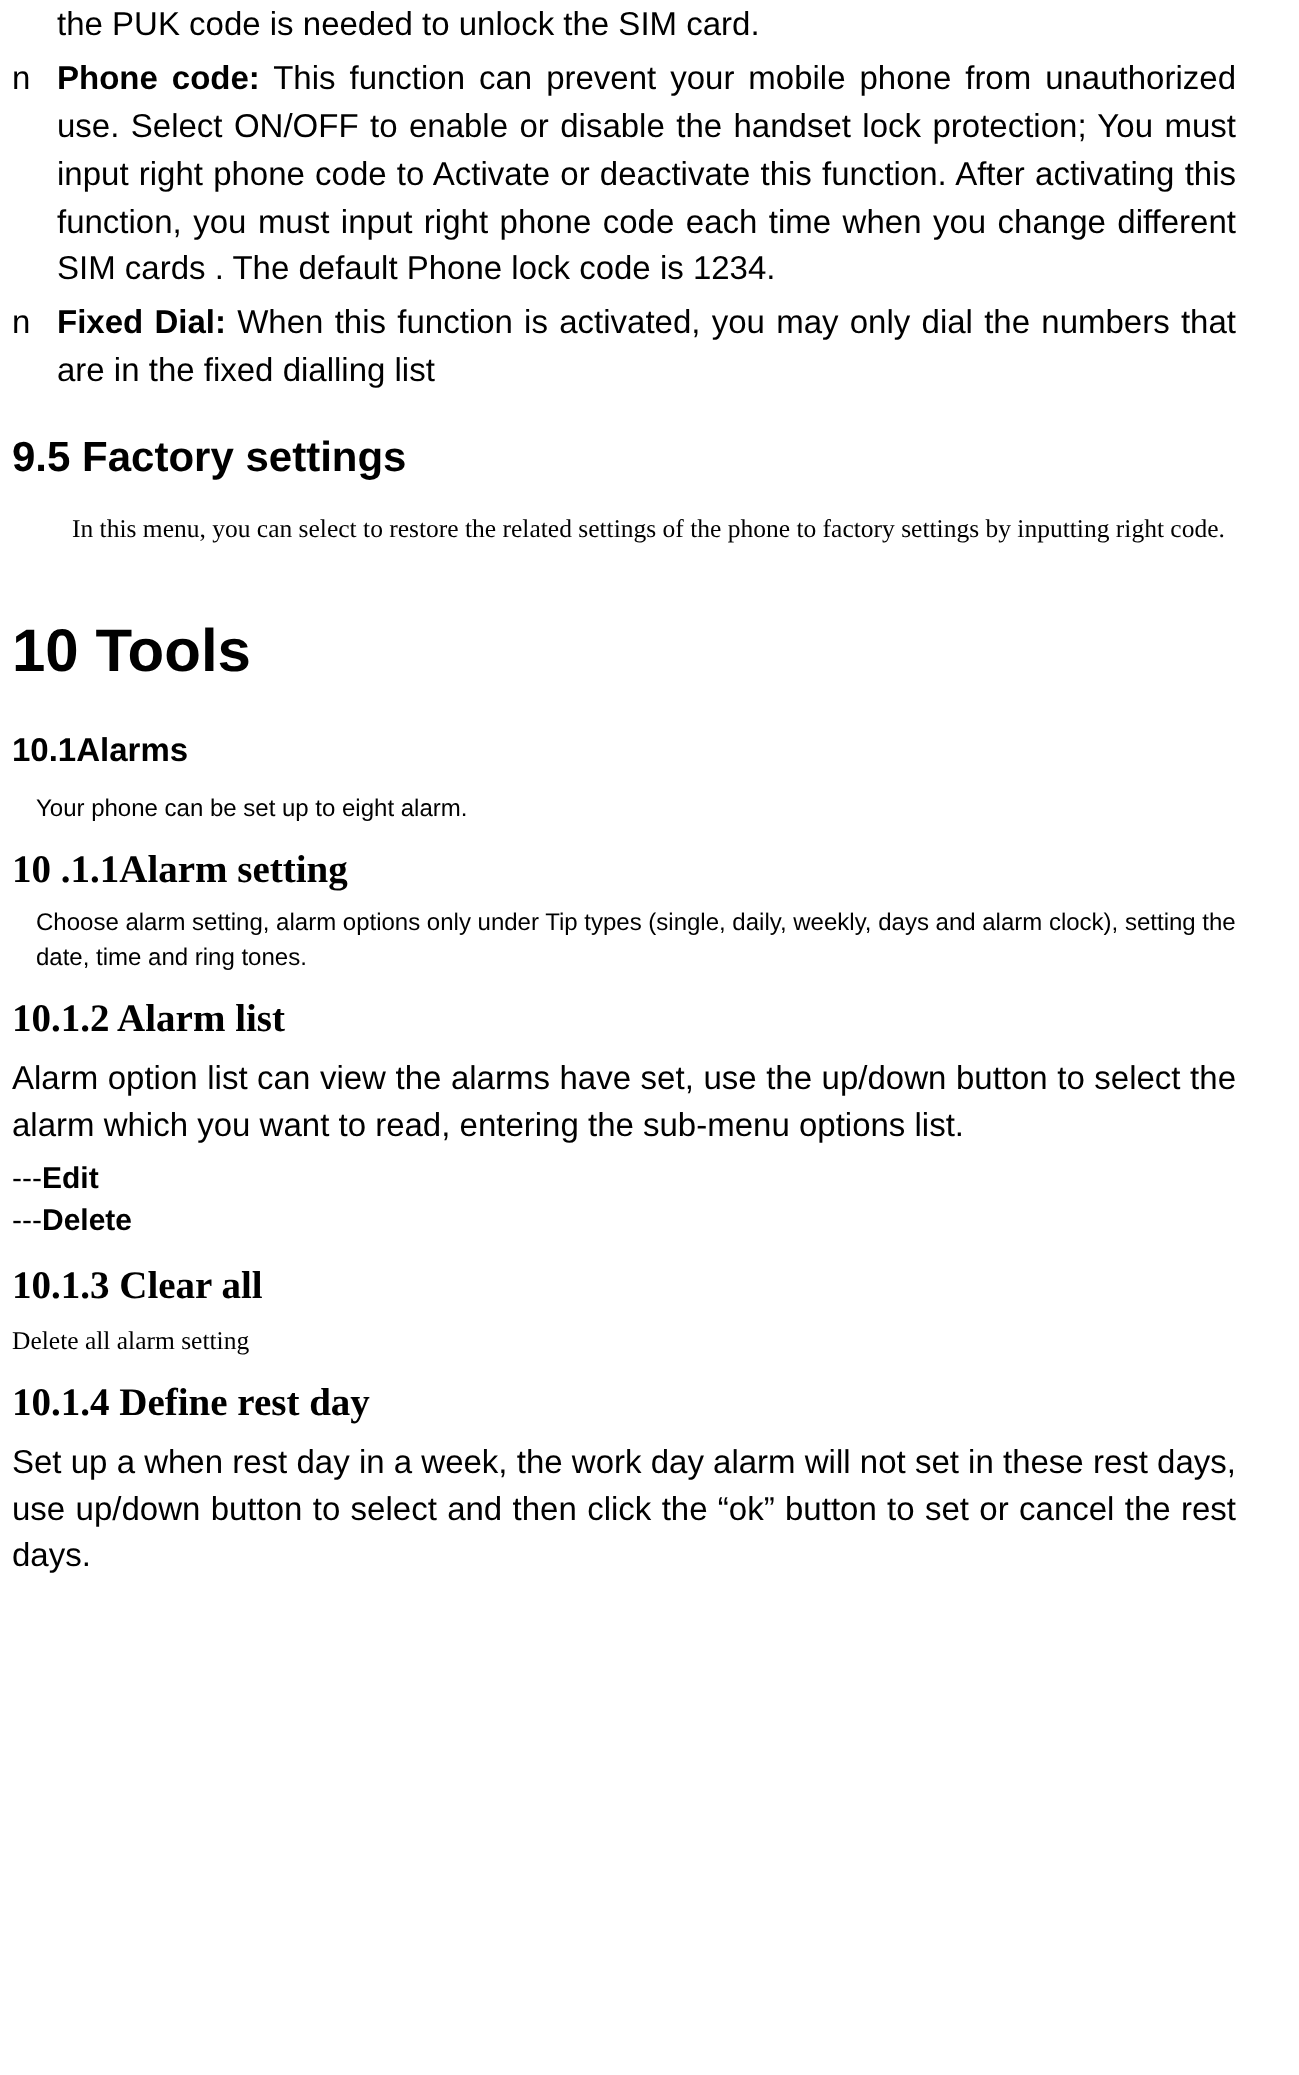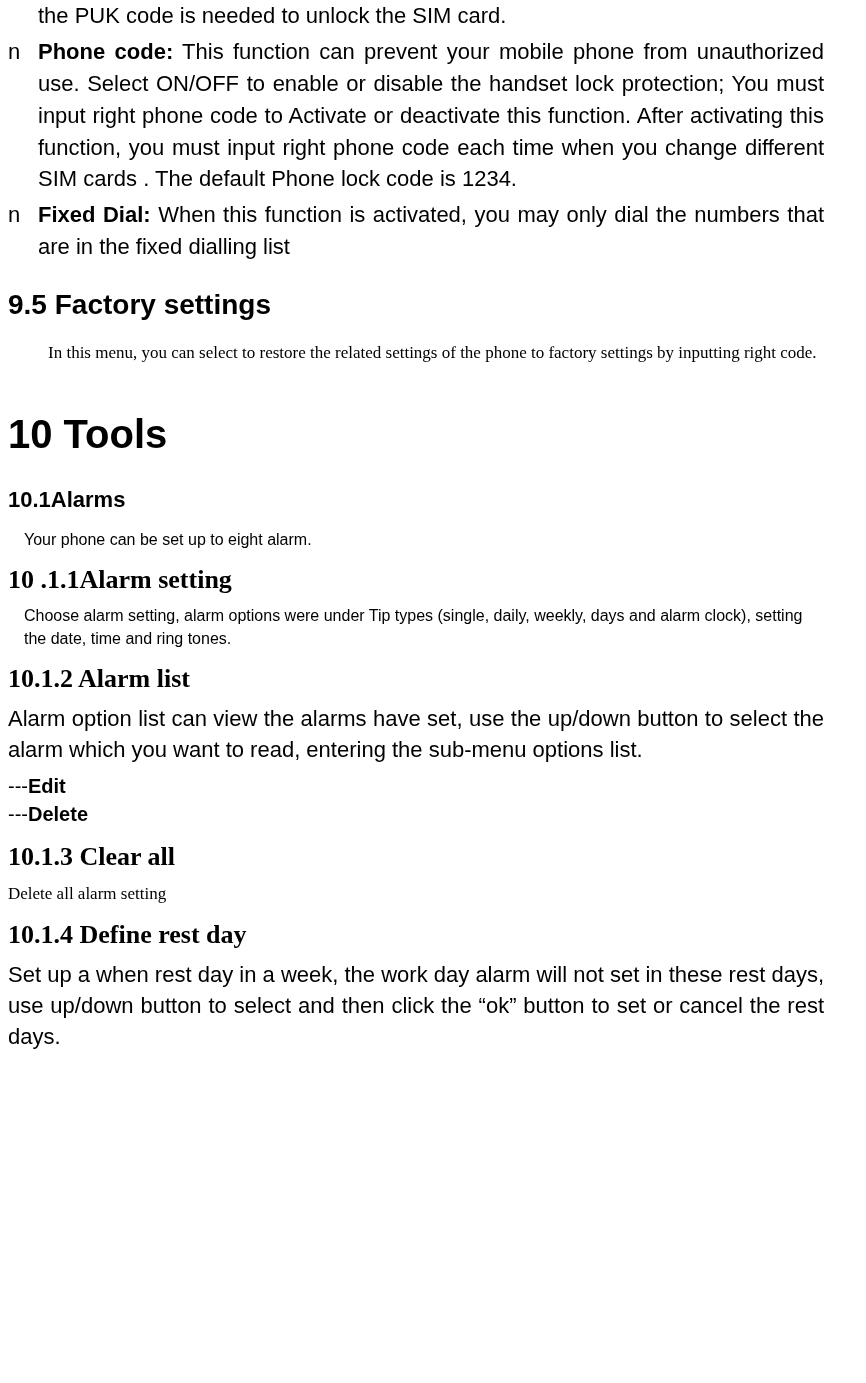--- a/index.html
+++ b/index.html
@@ -116,21 +116,21 @@
 
   <p class="body-serif indent-serif">In this menu, you can select to restore the related settings of the phone to factory settings by inputting right code.</p>
 
   <h1 class="h1 sans">10 Tools</h1>
 
   <h3 class="h3s">10.1Alarms</h3>
 
   <p class="body-sans sans">Your phone can be set up to eight alarm.</p>
 
   <h3 class="h3r">10 .1.1Alarm setting</h3>
-  <p class="body-sans sans">Choose alarm setting, alarm options were under Tip types (single, daily, weekly, days and alarm clock), setting the date, time and ring tones.</p>
+  <p class="body-sans sans">Choose alarm setting, alarm options only under Tip types (single, daily, weekly, days and alarm clock), setting the date, time and ring tones.</p>
 
   <h3 class="h3r">10.1.2 Alarm list</h3>
   <p class="body-sans-j sans">Alarm option list can view the alarms have set, use the up/down button to select the alarm which you want to read, entering the sub-menu options list.</p>
 
   <p class="dash-line sans">
     <span class="dashes">---</span><span class="lbl">Edit</span>
   </p>
   <p class="dash-line sans">
     <span class="dashes">---</span><span class="lbl">Delete</span>
   </p>

